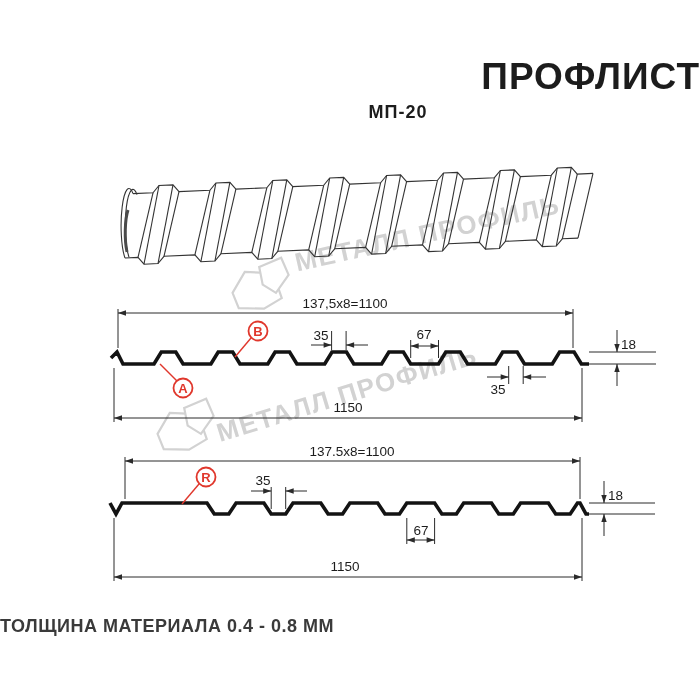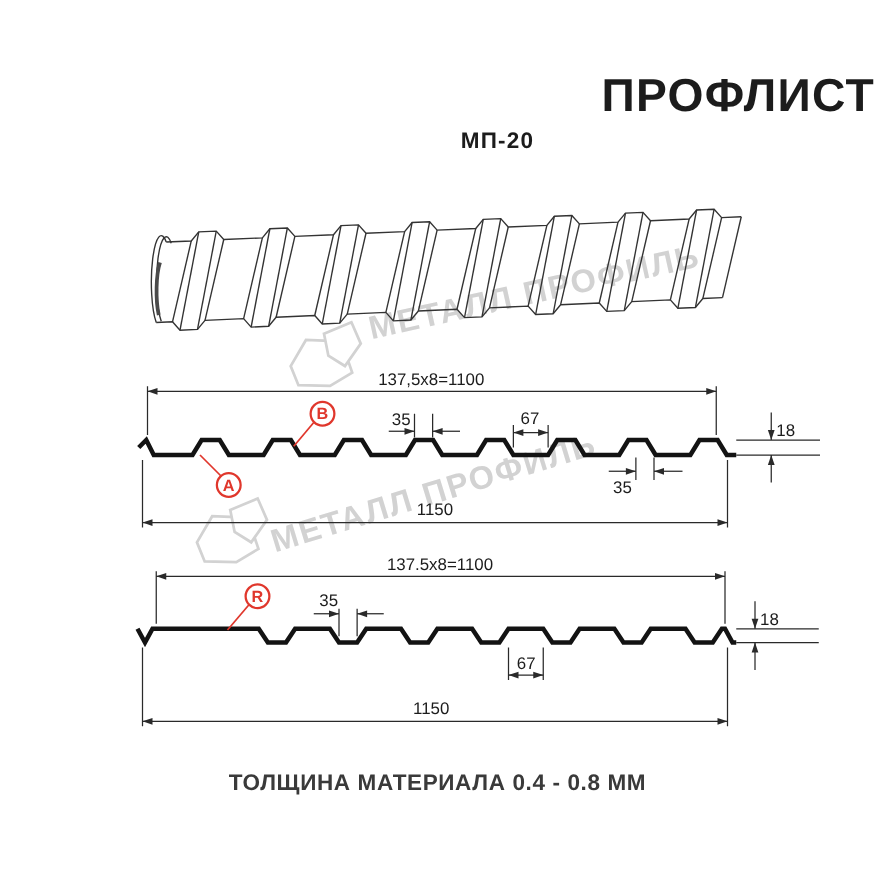--- a/index.html
+++ b/index.html
@@ -2,21 +2,21 @@
 <html><head>
 <meta charset="utf-8">
 <style>
   html,body{margin:0;padding:0;}
   body{width:700px;height:700px;position:relative;background:#ffffff;overflow:hidden;
        font-family:"Liberation Sans", sans-serif;}
   .title{position:absolute;left:0;top:56px;width:700px;text-align:right;
          font-size:37px;font-weight:bold;letter-spacing:1px;color:#1c1c1c;}
   .subtitle{position:absolute;left:0;top:102px;width:700px;text-align:center;
          font-size:18px;font-weight:bold;letter-spacing:1px;color:#1c1c1c;padding-left:48px;}
-  .footer-note{position:absolute;left:0;top:616px;width:700px;text-align:center;
+  .footer-note{position:absolute;left:0;top:616px;width:700px;text-align:left;
          font-size:18px;font-weight:bold;letter-spacing:0.5px;color:#3a3a3a;}
   .wm-text{position:absolute;color:#d2d2d2;font-weight:bold;font-size:26px;
          letter-spacing:1.5px;white-space:nowrap;transform-origin:0 0;}
   .wm1{left:292px;top:248px;transform:rotate(-12.5deg);}
   .wm2{left:213px;top:419px;transform:rotate(-17deg);}
   .wm-logo{position:absolute;}
   .wm-logo.l1{left:224px;top:258px;transform:rotate(-8deg);}
   .wm-logo.l2{left:149px;top:399px;transform:rotate(-8deg);}
   svg text{font-family:"Liberation Sans", sans-serif;}
   #draw{position:absolute;left:0;top:0;}

